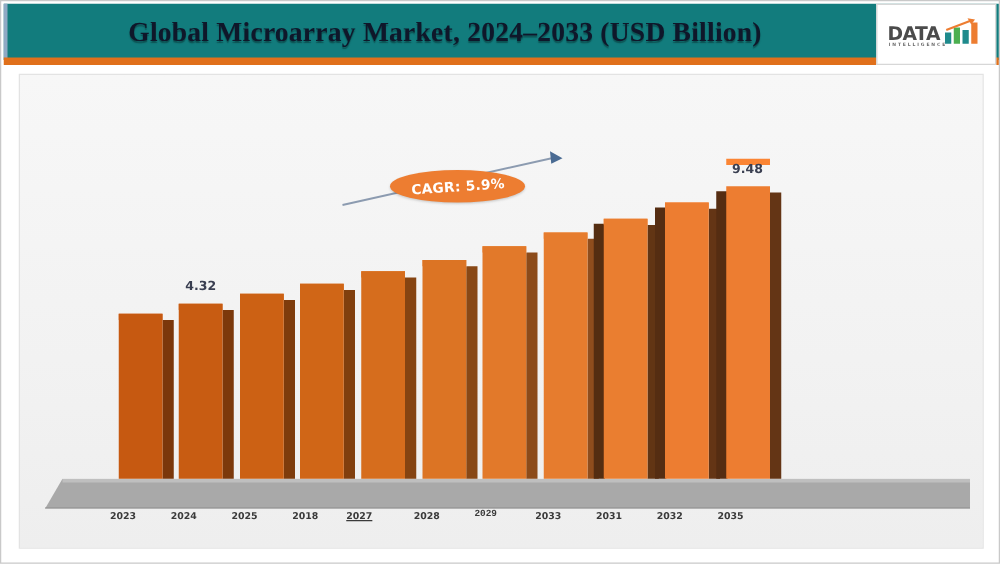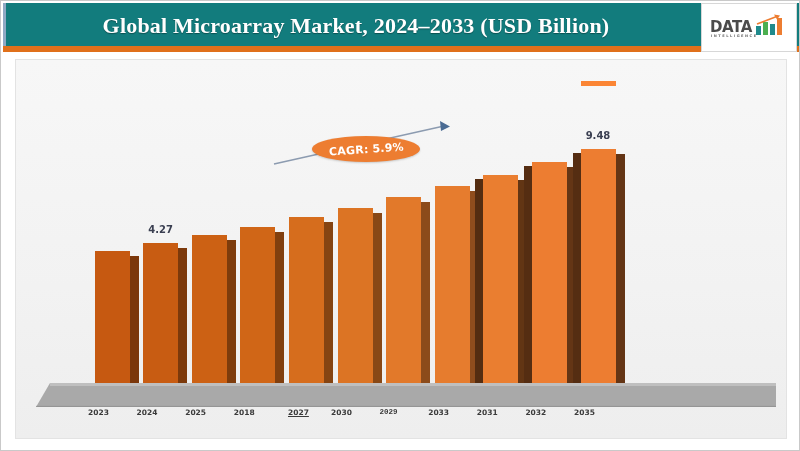--- a/index.html
+++ b/index.html
@@ -24,21 +24,21 @@
     background:#127C7D;
     border-left:3px solid #8fa9c4;
   }
   #header-stripe {
     position:absolute; left:2px; top:45px; width:796px; height:6px;
     background:#E0701B;
   }
   #title {
     position:absolute; left:0; top:0; width:700px; height:45px;
     display:flex; align-items:center; justify-content:center;
-    color:#ffffff;
+    color:#0f172a;
     font-family:"Liberation Serif", serif;
     font-weight:bold; font-size:22px;
     letter-spacing:.2px;
     text-shadow:0 1px 1px rgba(0,0,0,.35);
   }
   
   #logo {
     position:absolute; right:2px; top:2px; width:96px; height:49px;
     background:#ffffff;
     border:1px solid #d7d7d7;
@@ -171,21 +171,21 @@
     <div id="bars">
         <div class="bar-group" style="left: 78.5px; width: 35px; height: 132px;">
           <div class="bar-side" style="left: 35px; height: 127px; background: rgb(123, 55, 11);"></div>
           <div class="bar-top" style="top: 0px; background: rgb(210, 94, 18);"></div>
           <div class="bar-face" style="height: 132px; background: rgb(198, 89, 17);"></div>
         </div>
         <div class="bar-group" style="left: 127.1px; width: 35px; height: 140px;">
           <div class="bar-side" style="left: 35px; height: 135px; background: rgb(124, 57, 11);"></div>
           <div class="bar-top" style="top: 0px; background: rgb(212, 98, 19);"></div>
           <div class="bar-face" style="height: 140px; background: rgb(200, 92, 18);"></div>
-          <div class="bar-label" style="bottom: 148px;">4.27</div>
+          <div class="bar-label" style="bottom: 148px;">4.32</div>
         </div>
         <div class="bar-group" style="left: 175.7px; width: 35px; height: 148px;">
           <div class="bar-side" style="left: 35px; height: 143px; background: rgb(126, 60, 12);"></div>
           <div class="bar-top" style="top: 0px; background: rgb(216, 103, 21);"></div>
           <div class="bar-face" style="height: 148px; background: rgb(204, 97, 20);"></div>
         </div>
         <div class="bar-group" style="left: 224.3px; width: 35px; height: 156px;">
           <div class="bar-side" style="left: 35px; height: 151px; background: rgb(129, 63, 14);"></div>
           <div class="bar-top" style="top: 0px; background: rgb(220, 108, 24);"></div>
           <div class="bar-face" style="height: 156px; background: rgb(208, 102, 23);"></div>
@@ -215,21 +215,21 @@
           <div class="bar-side" style="left: 35px; height: 203px; background: rgb(98, 53, 20);"></div>
           <div class="bar-top" style="top: 0px; background: rgb(248, 134, 51);"></div>
           <div class="bar-face" style="height: 208px; background: rgb(234, 126, 48);"></div>
         </div>
         <div class="bar-group" style="left: 515.9px; width: 35px; height: 221px;">
           <div class="bar-side" style="left: -8px; height: 217px; background: rgb(85, 45, 18);"></div>
           <div class="bar-side" style="left: 35px; height: 216px; background: rgb(100, 53, 21);"></div>
           <div class="bar-top" style="top: 0px; background: rgb(251, 133, 52);"></div>
           <div class="bar-face" style="height: 221px; background: rgb(237, 125, 49);"></div>
         </div>
-        <div class="bar-group" style="left: 564.5px; width: 35px; height: 302px;">
+        <div class="bar-group" style="left: 564.5px; width: 35px; height: 256px;">
           <div class="bar-side" style="left: -8px; height: 230px; background: rgb(85, 45, 18);"></div>
           <div class="bar-side" style="left: 35px; height: 229px; background: rgb(100, 53, 21);"></div>
           <div class="bar-top" style="top: 0px; background: rgb(251, 133, 52);"></div>
           <div class="bar-face" style="height: 234px; background: rgb(237, 125, 49);"></div>
           <div class="bar-label" style="bottom: 242px;">9.48</div>
         </div>
       </div>
 
     <svg id="cagr-line" viewBox="0 0 772 380">
       <line x1="258" y1="104" x2="428" y2="66" stroke="#8C9BB0" stroke-width="1.5"></line>
@@ -237,22 +237,22 @@
     </svg>
 
     <div id="cagr-pill">
       <span id="cagr-text">CAGR: 5.9%</span>
     </div>
 
   <div class="year" style="left: 72px; width: 48px;">2023</div>
       <div class="year" style="left: 120.6px; width: 48px;">2024</div>
       <div class="year" style="left: 169.2px; width: 48px;">2025</div>
       <div class="year" style="left: 217.8px; width: 48px;">2018</div>
-      <div class="year" style="left: 272px; width: 48px; text-decoration: underline;">2027</div>
-      <div class="year" style="left: 315px; width: 48px;">2030</div>
+      <div class="year" style="left: 261px; width: 48px; text-decoration: underline;">2027</div>
+      <div class="year" style="left: 315px; width: 48px;">2028</div>
       <div class="year" style="left: 363.6px; width: 48px; font-family: Liberation Mono, monospace;">2029</div>
       <div class="year" style="left: 412.2px; width: 48px;">2033</div>
       <div class="year" style="left: 460.8px; width: 48px;">2031</div>
       <div class="year" style="left: 509.4px; width: 48px;">2032</div>
       <div class="year" style="left: 558px; width: 48px;">2035</div>
     </div>
 
 </div>
 
 </body></html>

